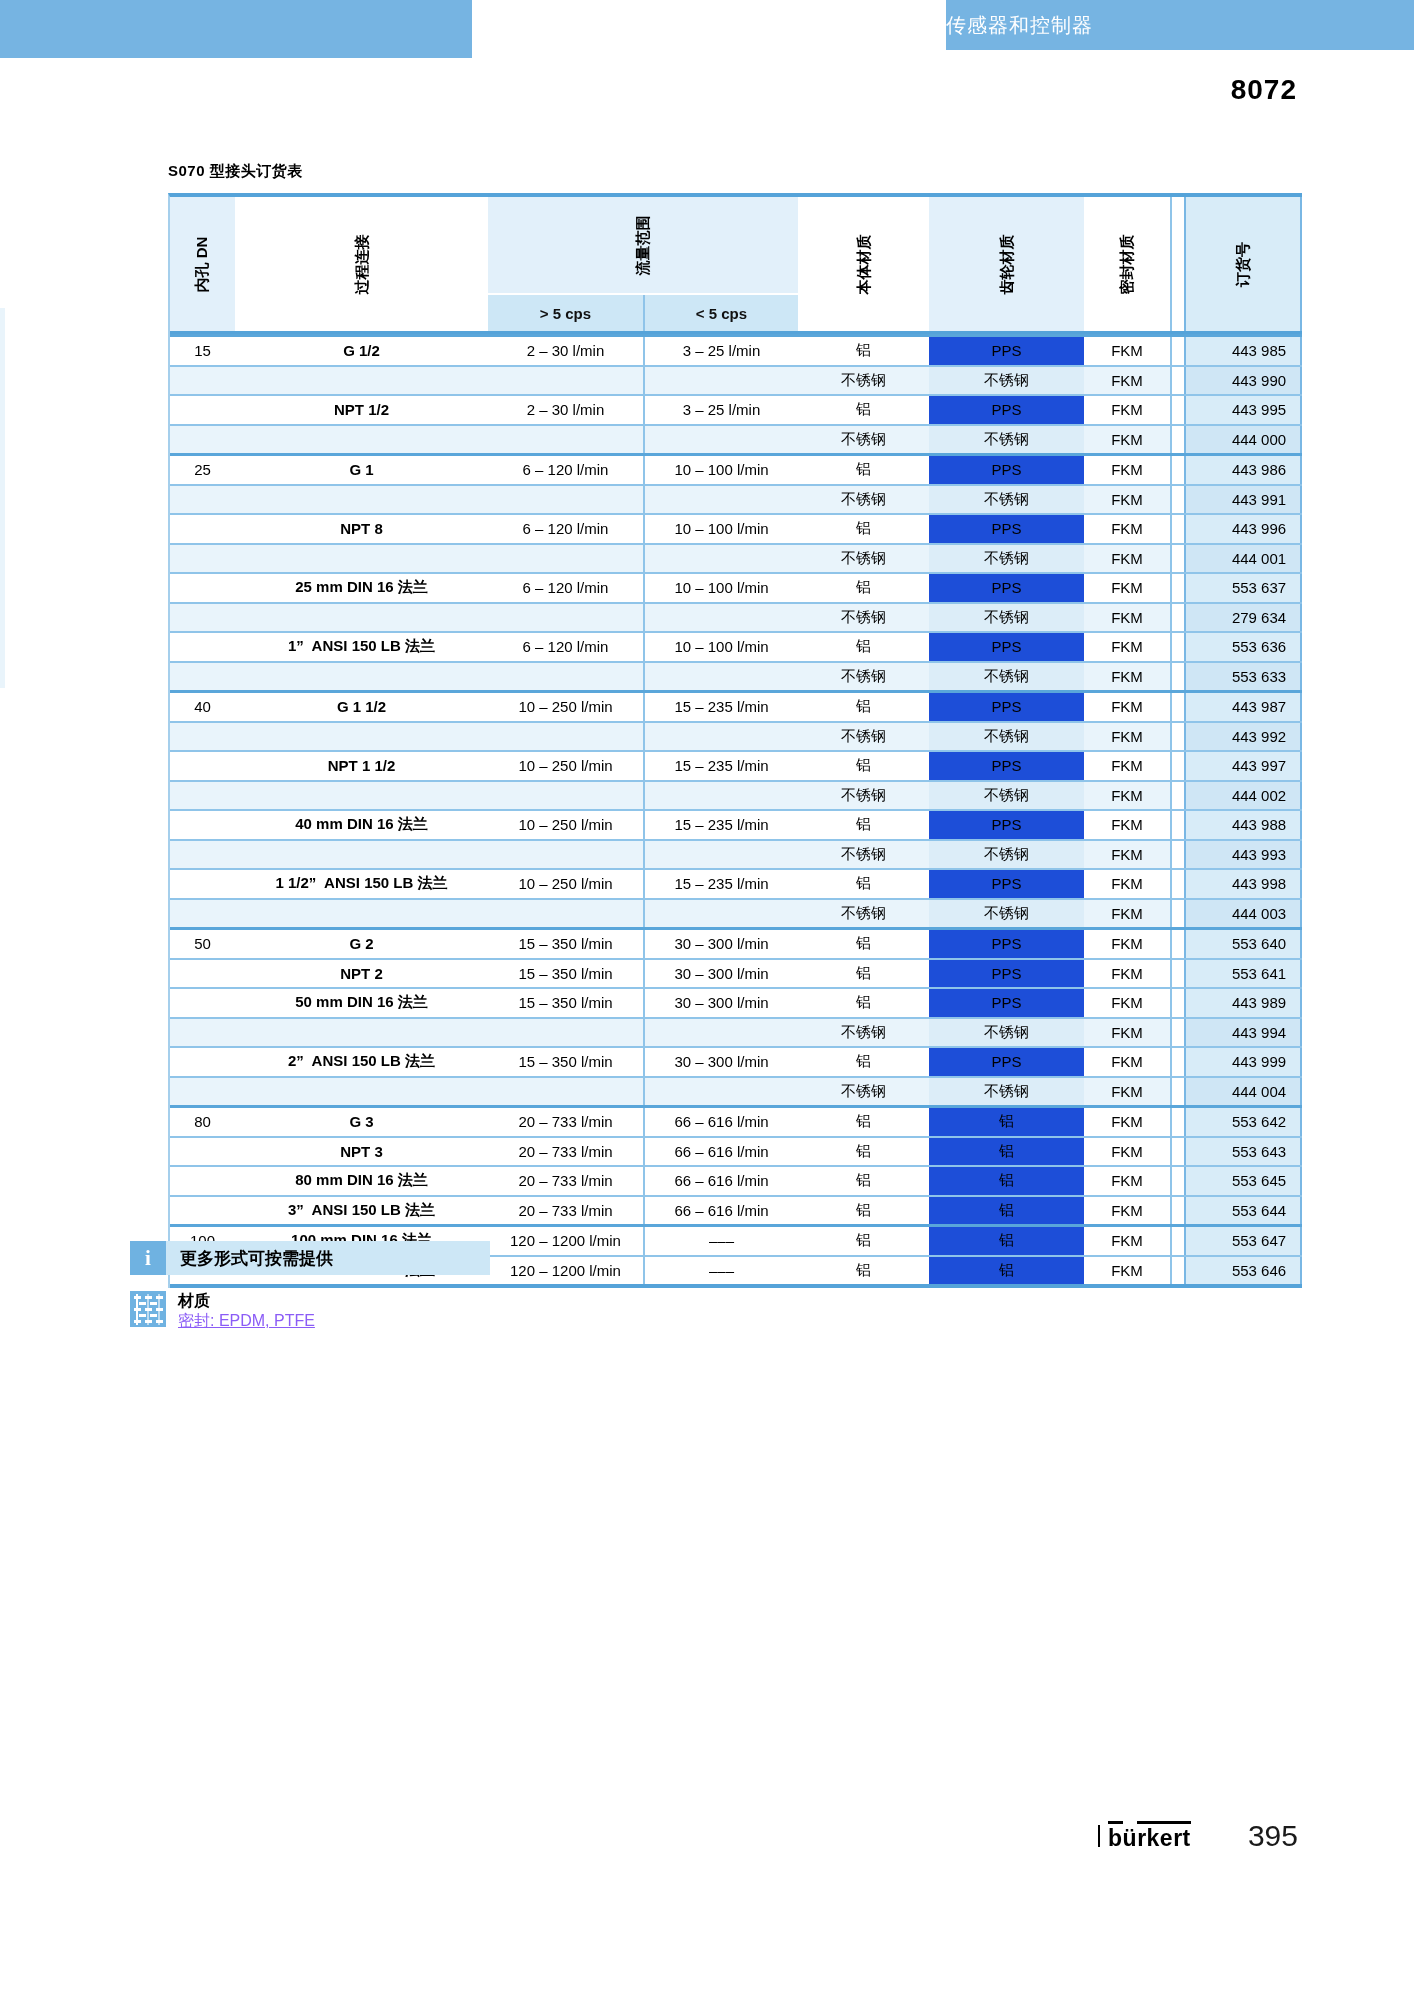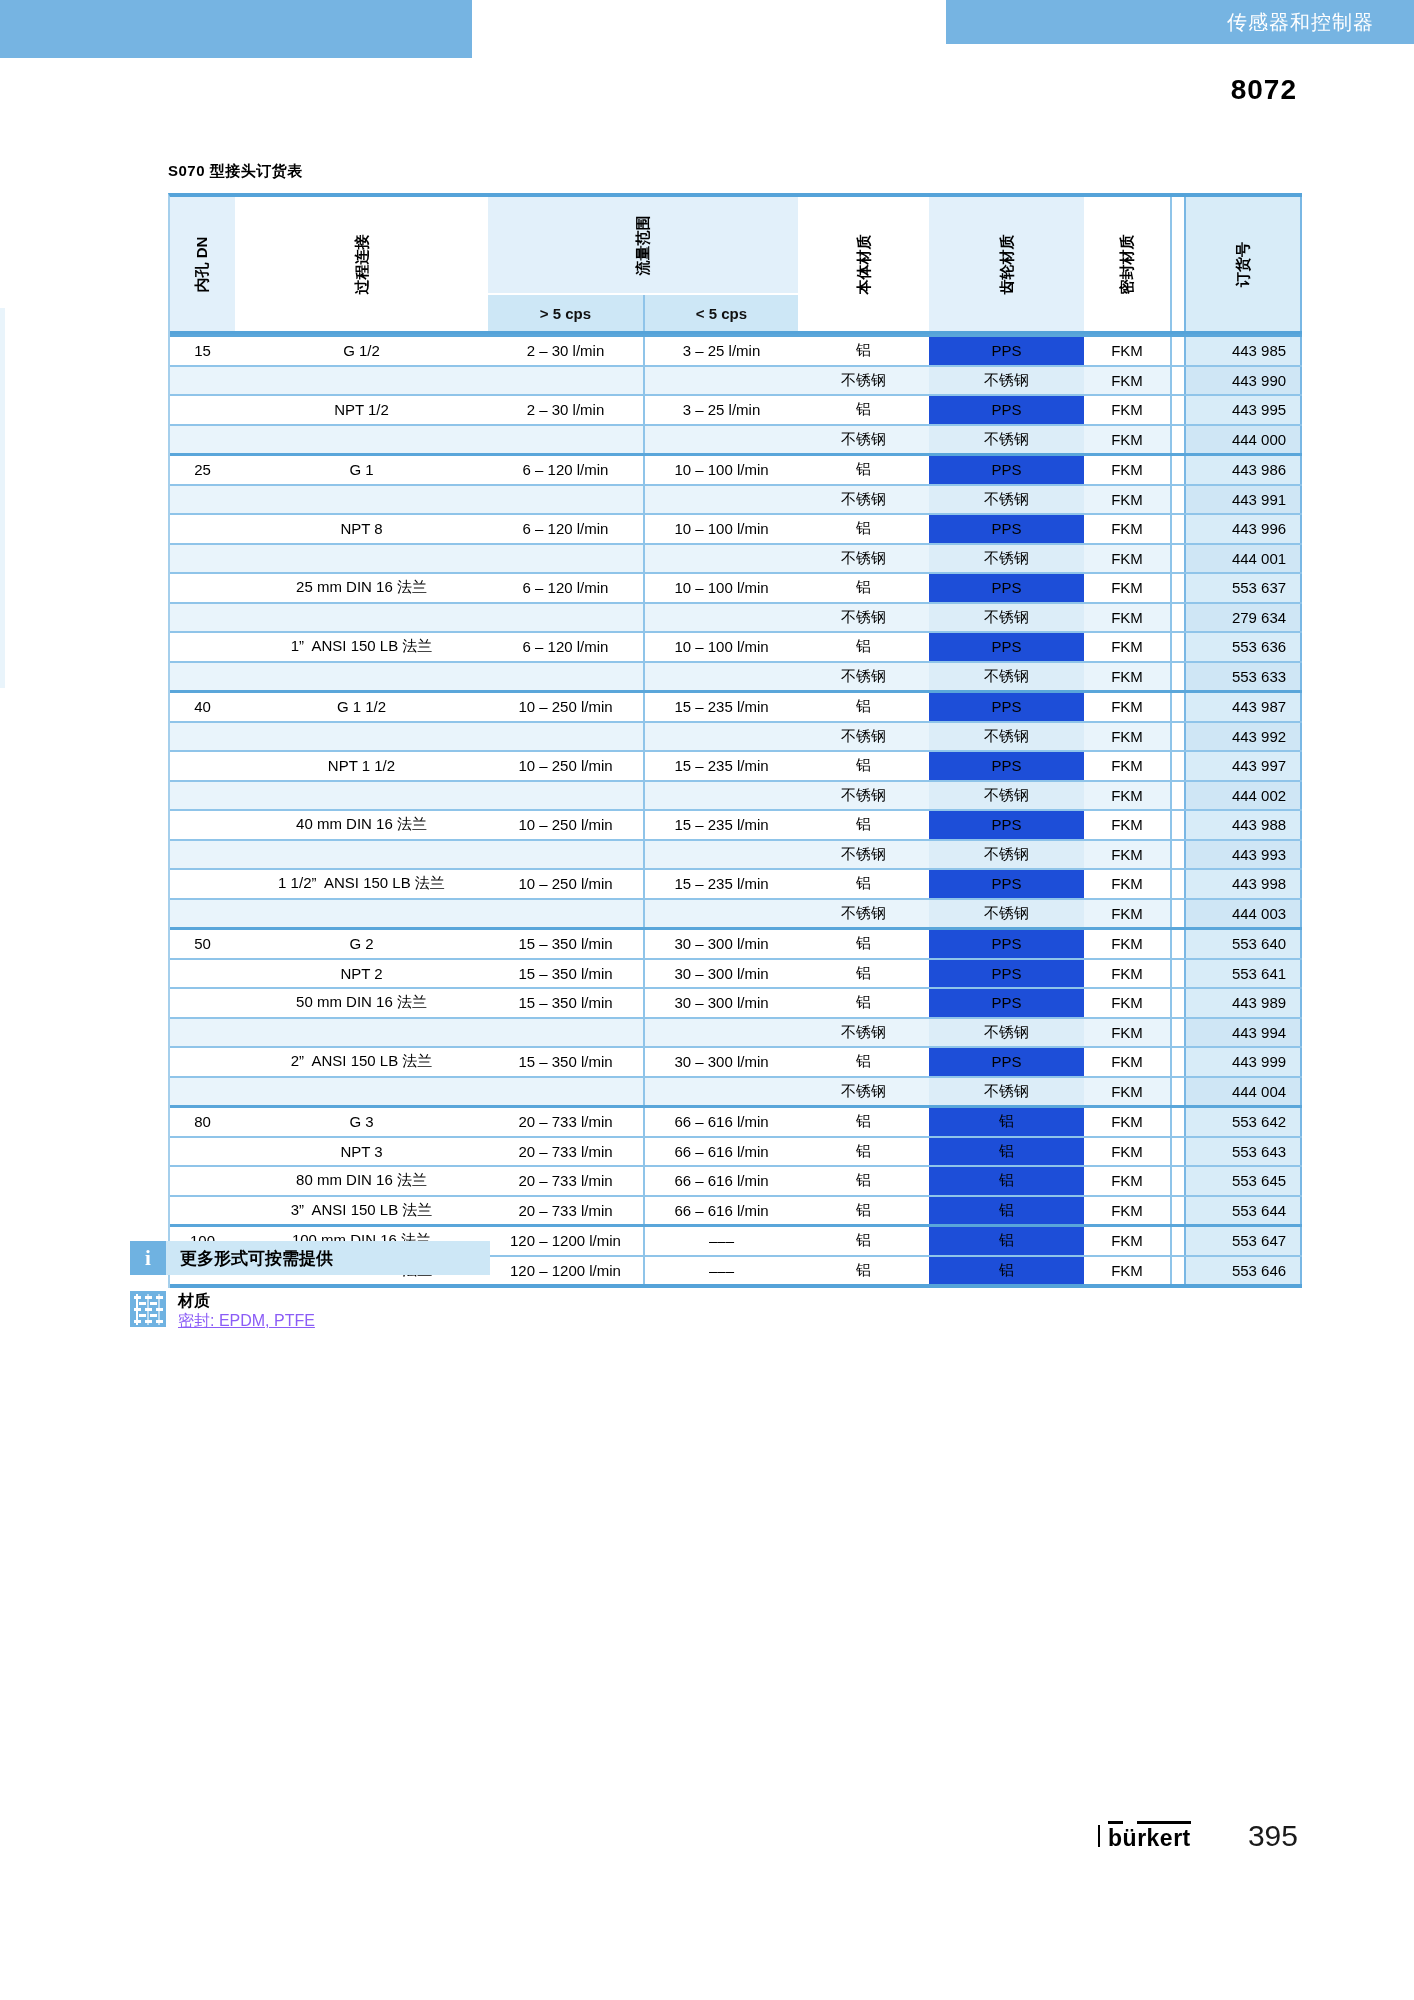--- a/index.html
+++ b/index.html
@@ -1,22 +1,22 @@
 <!DOCTYPE html>
 <html><head>
 <meta charset="utf-8">
 <style>
   html,body{margin:0;padding:0;background:#ffffff;}
   .page{position:relative;width:1414px;height:2000px;background:#fff;overflow:hidden;
         font-family:"Liberation Sans",sans-serif;color:#111;}
 
   
   .topbar-left{position:absolute;left:0;top:0;width:472px;height:58px;background:#76b4e2;}
-  .topbar-right{position:absolute;left:946px;top:0;width:468px;height:44px;background:#76b4e2;
-                display:flex;align-items:center;justify-content:flex-end;padding-right:40px;box-sizing:border-box;}
+  .topbar-right{position:absolute;left:946px;top:0;width:468px;height:50px;background:#76b4e2;
+                display:flex;align-items:center;justify-content:flex-start;padding-right:40px;box-sizing:border-box;}
   .topbar-right .cat{color:#fff;font-size:20px;letter-spacing:1px;}
   .page-code{position:absolute;top:74px;right:117px;font-size:28px;font-weight:bold;letter-spacing:1px;color:#000;}
 
   .edge-tab{position:absolute;left:0;top:308px;width:5px;height:380px;background:#e9f4fb;}
 
   
   .tbl-title{position:absolute;left:168px;top:162px;font-size:15px;font-weight:bold;color:#000;letter-spacing:0.5px;}
 
   
   .ordering-table{position:absolute;left:168px;top:193px;width:1132px;
@@ -39,21 +39,21 @@
   .h-no{width:118px;background:#d8ecf8;border-left:2px solid #79b7e4;border-right:2px solid #79b7e4;}
 
   .tbody{display:block;}
   .row{display:flex;height:27.5px;border-top:2px solid #8fc4e9;box-sizing:content-box;background:#fff;}
   .row.first{border-top:none;}
   .row.group{border-top:3px solid #5aa6da;}
   .row.alt{background:#e9f4fb;}
   .cell{display:flex;align-items:center;justify-content:center;font-size:15px;color:#000;
         box-sizing:border-box;white-space:pre;}
   .c-dn{width:65px;}
-  .c-conn{width:253px;}
+  .c-conn{width:253px;font-weight:bold;}
   .c-f1{width:155px;}
   .c-f2{width:155px;border-left:2px solid #8fc4e9;}
   .c-body{width:131px;}
   .c-gear{width:155px;background:#1d4ed8;}
   .row.alt .c-gear{background:#dcedf8;}
   .c-seal{width:88px;border-right:2px solid #8fc4e9;}
   .c-gap{width:12px;background:#fff;}
   .c-no{width:118px;background:#d8ecf8;border-left:2px solid #79b7e4;border-right:2px solid #79b7e4;padding-left:32px;}
   .row.alt .c-no{background:#cfe6f5;}
   .table-bottom{height:4px;background:#55a3d9;}

